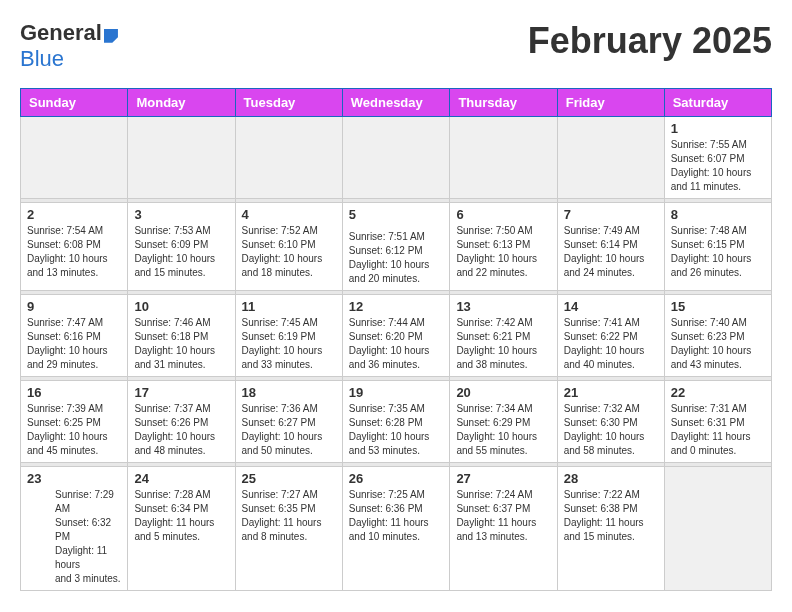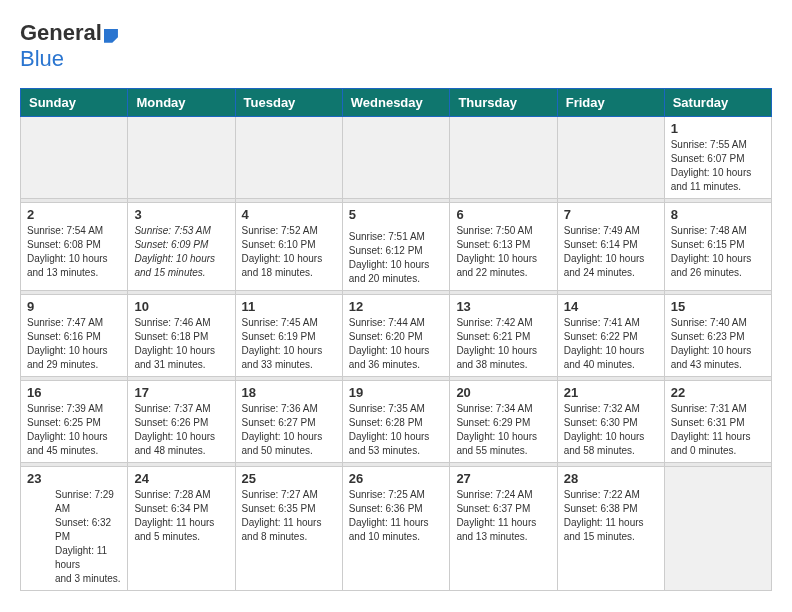--- a/index.html
+++ b/index.html
@@ -52,21 +52,21 @@
     .location {
       font-size: 16px;
       color: #555;
     }
     .calendar {
       width: 100%;
       border-collapse: collapse;
       border: 1px solid #ccc;
     }
     .calendar th {
-      background-color: #0f766e;
+      background-color: #d946ef;
       color: white;
       text-align: left;
       padding: 6px 8px;
       font-size: 13px;
       font-weight: bold;
       border: 1px solid #1a65c0;
     }
     .calendar td {
       vertical-align: top;
       padding: 4px 6px;
@@ -102,20 +102,21 @@
 <body>
 
 <div class="header">
   <div class="logo">
     <div>
       <span class="logo-general">General</span><span class="logo-icon"></span>
     </div>
     <span class="logo-blue">Blue</span>
   </div>
   <div class="title-section">
+    <div class="month-title">February 2025</div>
   </div>
 </div>
 
 <table class="calendar">
   <thead>
     <tr>
       <th>Sunday</th>
       <th>Monday</th>
       <th>Tuesday</th>
       <th>Wednesday</th>
@@ -152,21 +153,21 @@
       <tr>
         <td>
           <div class="day-number">2</div>
           <div class="day-info" style="white-space: pre-line;">Sunrise: 7:54 AM
 Sunset: 6:08 PM
 Daylight: 10 hours
 and 13 minutes.</div>
         </td>
         <td>
           <div class="day-number">3</div>
-          <div class="day-info" style="white-space: pre-line; font-style: italic;">Sunrise: 7:53 AM
+          <div class="day-info" style="white-space: pre-line;">Sunrise: 7:53 AM
 Sunset: 6:09 PM
 Daylight: 10 hours
 and 15 minutes.</div>
         </td>
         <td>
           <div class="day-number">4</div>
           <div class="day-info" style="white-space: pre-line;">Sunrise: 7:52 AM
 Sunset: 6:10 PM
 Daylight: 10 hours
 and 18 minutes.</div>

